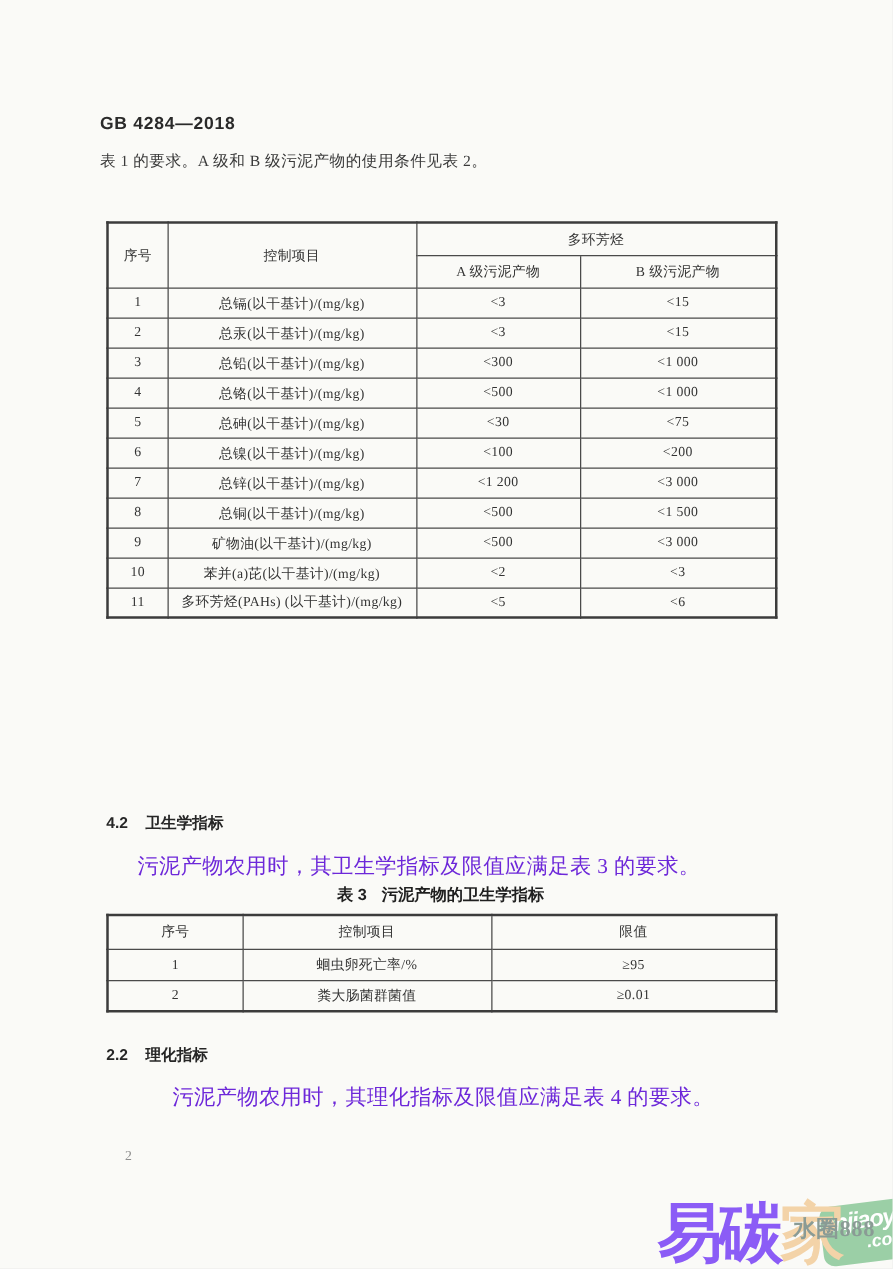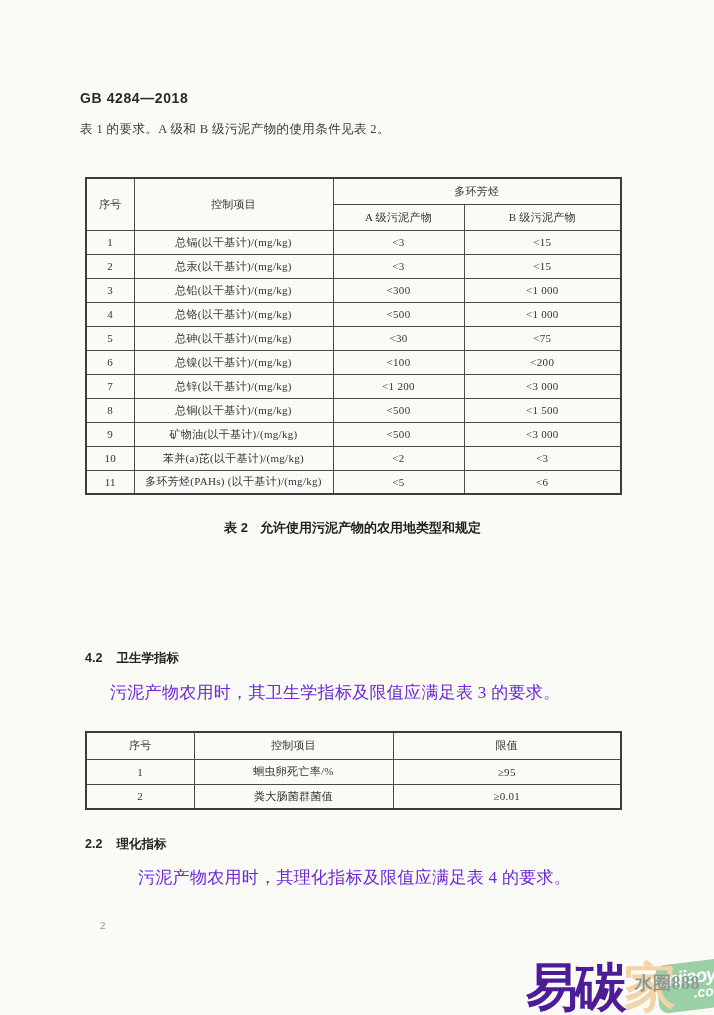--- a/index.html
+++ b/index.html
@@ -83,21 +83,21 @@
     font-style:italic; font-weight:bold; text-align:center; overflow:visible;
   }
   .wm-badge .b1 { display:block; font-size:19px; margin:4px 0 0 -26px; letter-spacing:-1px; white-space:nowrap; }
   .wm-badge .b2 { display:block; font-size:14px; margin:-3px 0 0 18px; }
   .wm-main {
     position:absolute; left:14px; bottom:2px; z-index:2;
     font-family:"Liberation Sans","DejaVu Sans",sans-serif;
     font-weight:bold; font-size:52px; line-height:1; letter-spacing:-3px;
     white-space:nowrap;
   }
-  .wm-green  { color:#4c1d95; }
+  .wm-green  { color:#8b5cf6; }
   .wm-orange { color:#f3d3a8; }
   .wm-overlay {
     position:absolute; right:46px; bottom:20px; z-index:3;
     color:#8a9b95; font-size:18px; letter-spacing:0.5px;font-weight:bold;
   }
 </style>
 </head>
 <body>
 
 <div class="page">
@@ -186,30 +186,30 @@
     </tr>
     <tr class="drow">
       <td>11</td>
       <td class="left">多环芳烃(PAHs) (以干基计)/(mg/kg)</td>
       <td>&lt;5</td>
       <td>&lt;6</td>
     </tr>
   </tbody>
     </table>
 
-  <div class="tbl-title" id="t2-title">
-    <span class="t-label">表 2</span><span>允许使用污泥产物的农用地类型和规定</span>
-  </div>
 
 
   <div class="section" id="s42">
     <span class="s-num">4.2</span><span>卫生学指标</span>
   </div>
   <div class="para" id="p42">污泥产物农用时，其卫生学指标及限值应满足表 3 的要求。</div>
 
+  <div class="tbl-title" id="t3-title">
+    <span class="t-label">表 3</span><span>污泥产物的卫生学指标</span>
+  </div>
 
   <table class="std" id="table3">
     <colgroup>
         <col style="width:108px">
         <col style="width:199px">
         <col style="width:228px">
       </colgroup>
     <tbody>
         <tr class="hrow">
       <td>序号</td>

